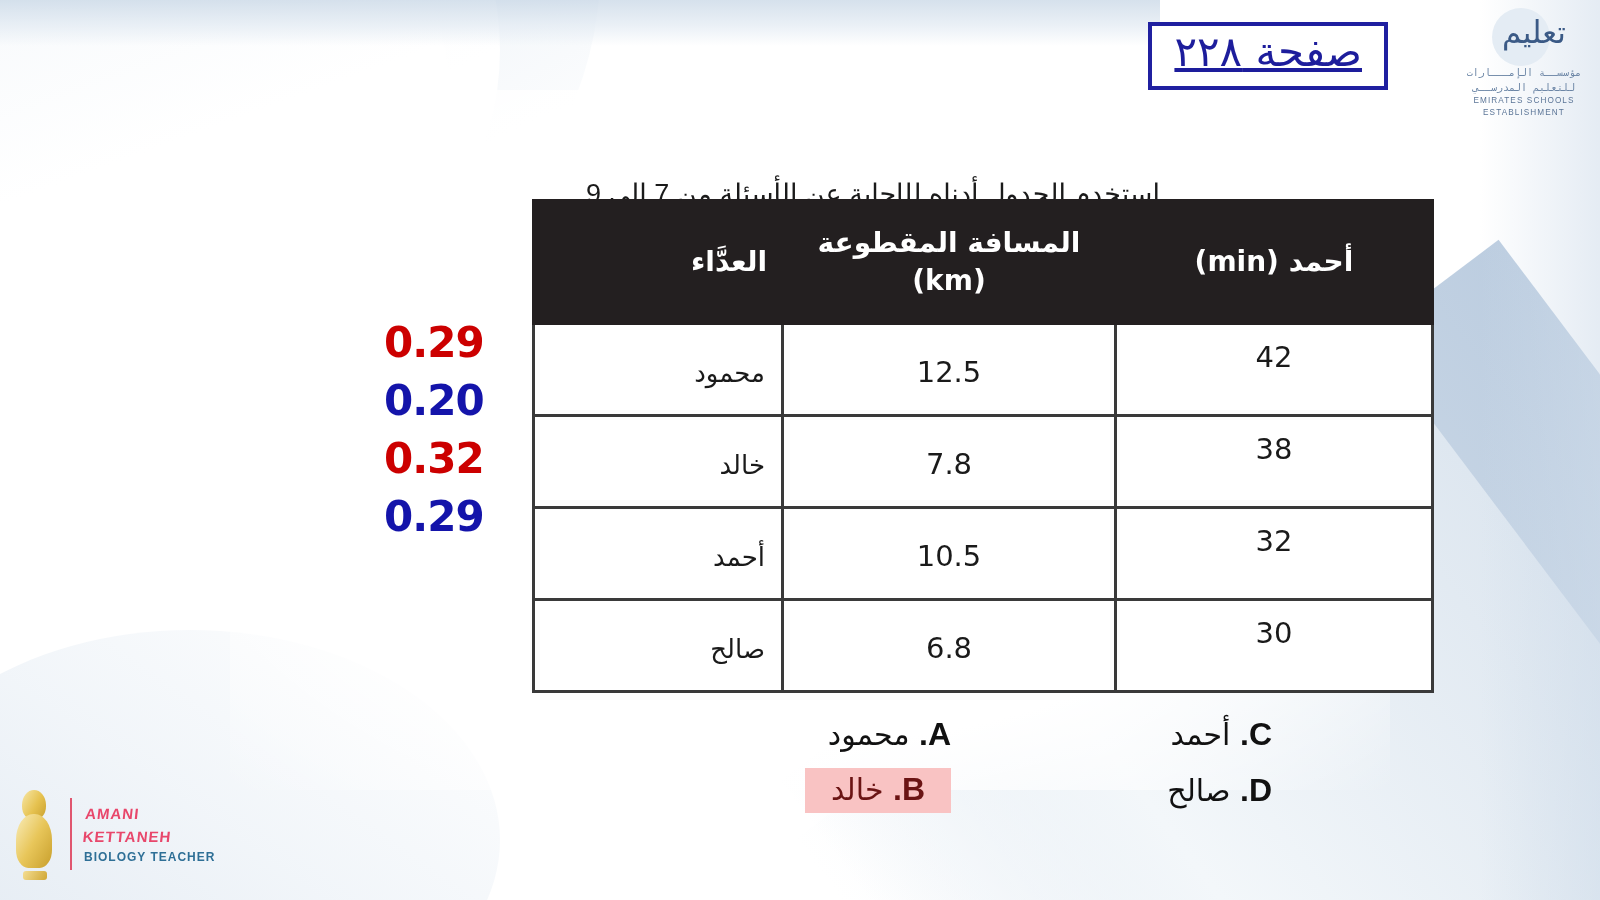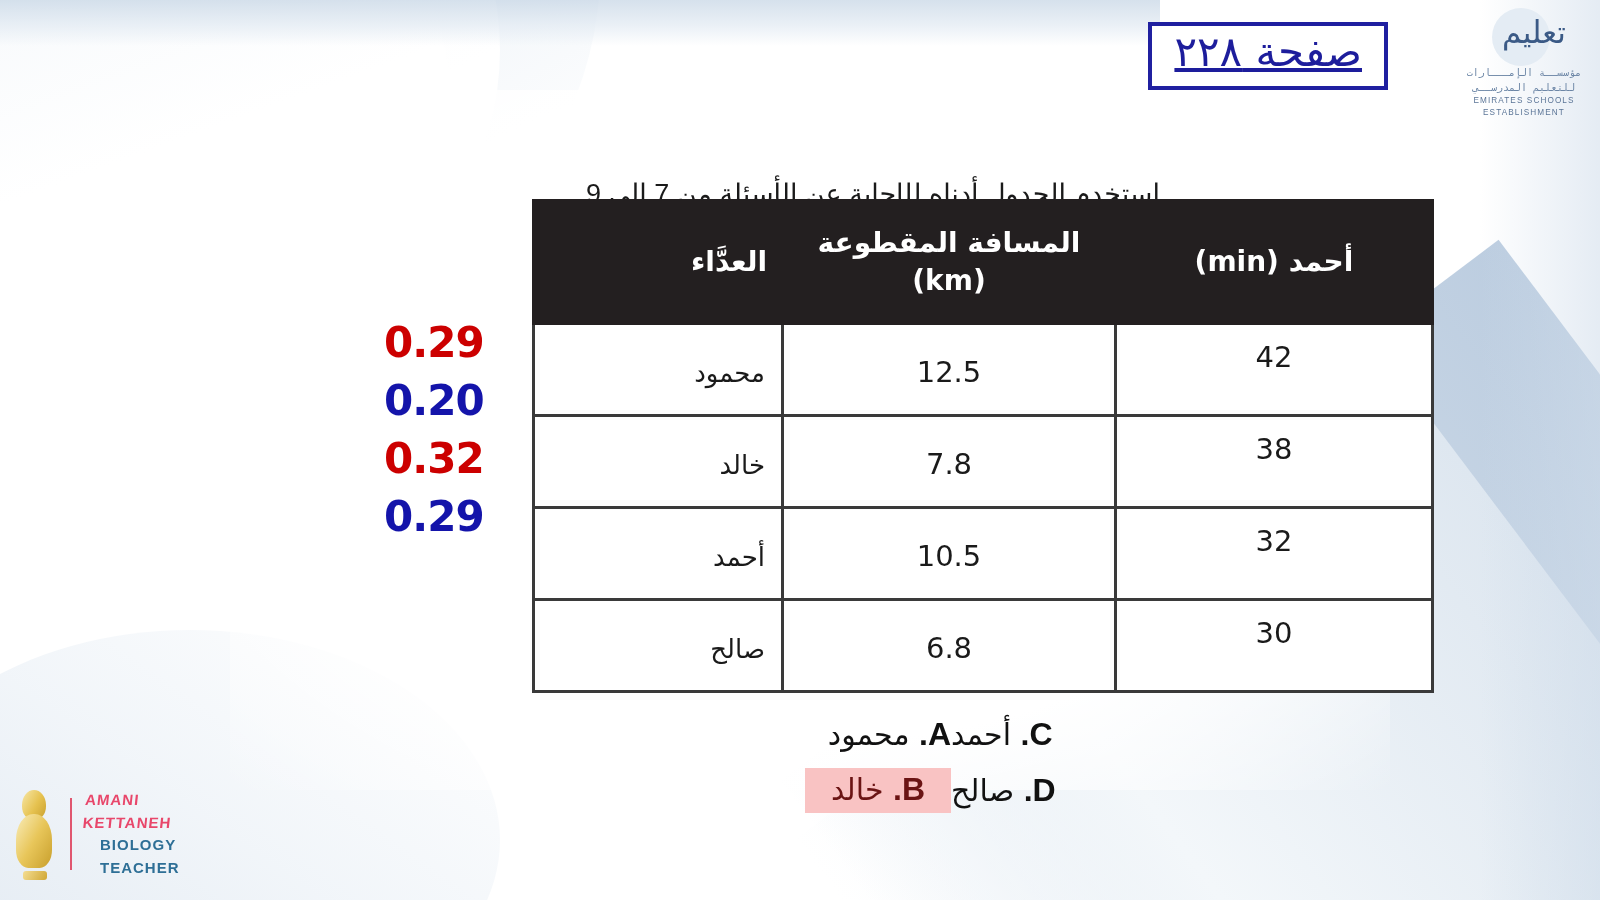--- a/index.html
+++ b/index.html
@@ -169,21 +169,21 @@
   
   .options{
     position:absolute;right:310px;top:706px;width:660px;
   }
   .opt-row{display:flex;justify-content:flex-start;align-items:center;height:56px;}
   .opt{
     font-family:"DejaVu Sans",sans-serif;font-size:30px;color:#111;
     white-space:nowrap;display:inline-block;
   }
   .opt .lbl{font-family:"Liberation Sans",sans-serif;font-weight:bold;font-size:32px;}
-  .opt-left{width:330px;text-align:left;padding-right:18px;}
+  .opt-left{width:330px;text-align:right;padding-right:18px;}
   .opt-right{width:330px;text-align:right;}
   .opt-highlight{
     background:#f9c3c3;color:#6b1414;padding:3px 26px 5px 26px;
   }
   .opt-highlight .lbl{color:#6b1414;}
 
   
   .watermark{
     position:absolute;left:10px;bottom:18px;width:210px;height:96px;
     display:flex;align-items:center;direction:ltr;
@@ -207,22 +207,22 @@
   .wm-divider{
     width:2px;height:72px;background:#e0566f;margin:0 12px 0 6px;flex:0 0 auto;
   }
   .wm-text{display:flex;flex-direction:column;justify-content:center;}
   .wm-name{
     font-family:"Liberation Sans",sans-serif;font-size:15px;font-weight:bold;
     color:#e8476b;letter-spacing:1px;line-height:1.5;
     transform:skewX(-6deg);
   }
   .wm-role{
-    font-family:"Liberation Sans",sans-serif;font-size:15px;font-weight:bold;
-    color:#2e6f96;letter-spacing:1px;line-height:1.5;margin-left:16px;
+    font-family:"Liberation Sans",sans-serif;font-size:12px;font-weight:bold;
+    color:#2e6f96;letter-spacing:1px;line-height:1.5;
   }
 </style>
 </head>
 <body>
 
 <div class="bg-layer">
   <div class="bg-swoosh-a"></div>
   <div class="bg-swoosh-b"></div>
   <div class="bg-swoosh-c"></div>
   <div class="bg-top-band"></div>

